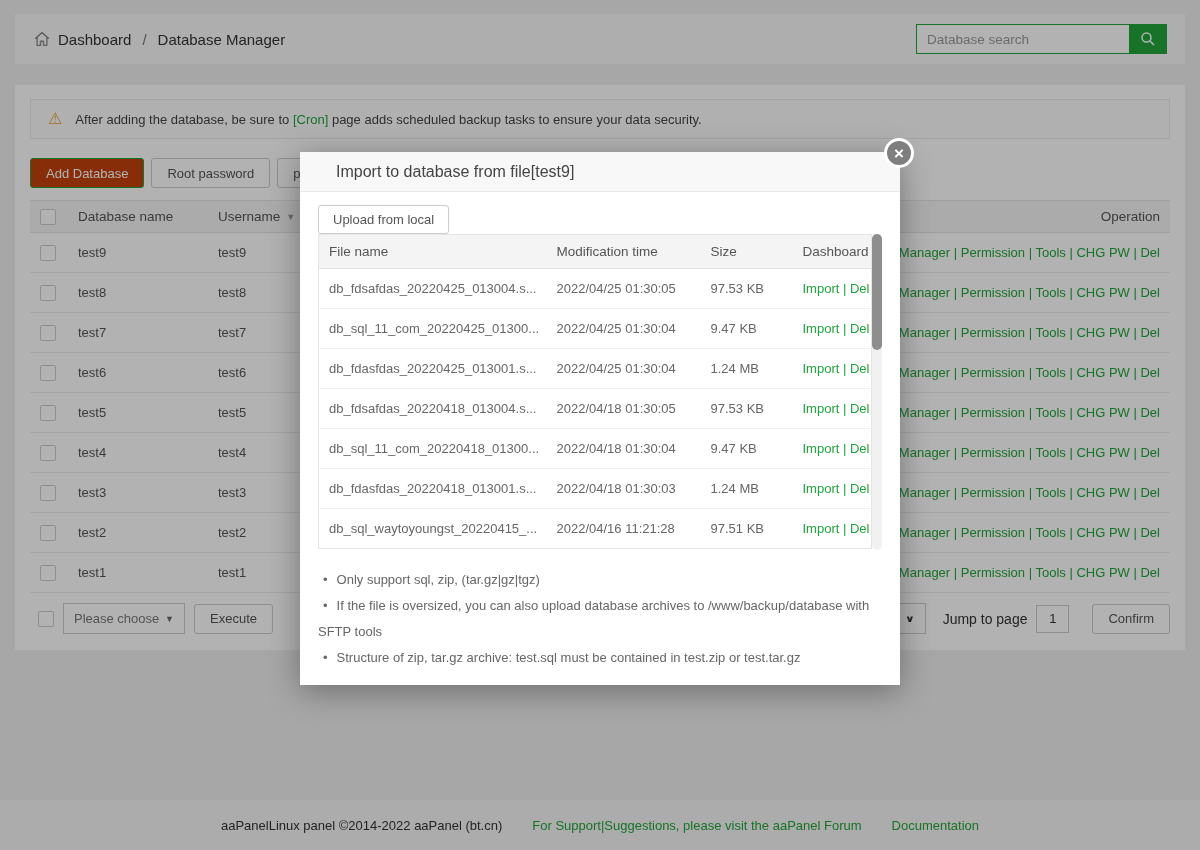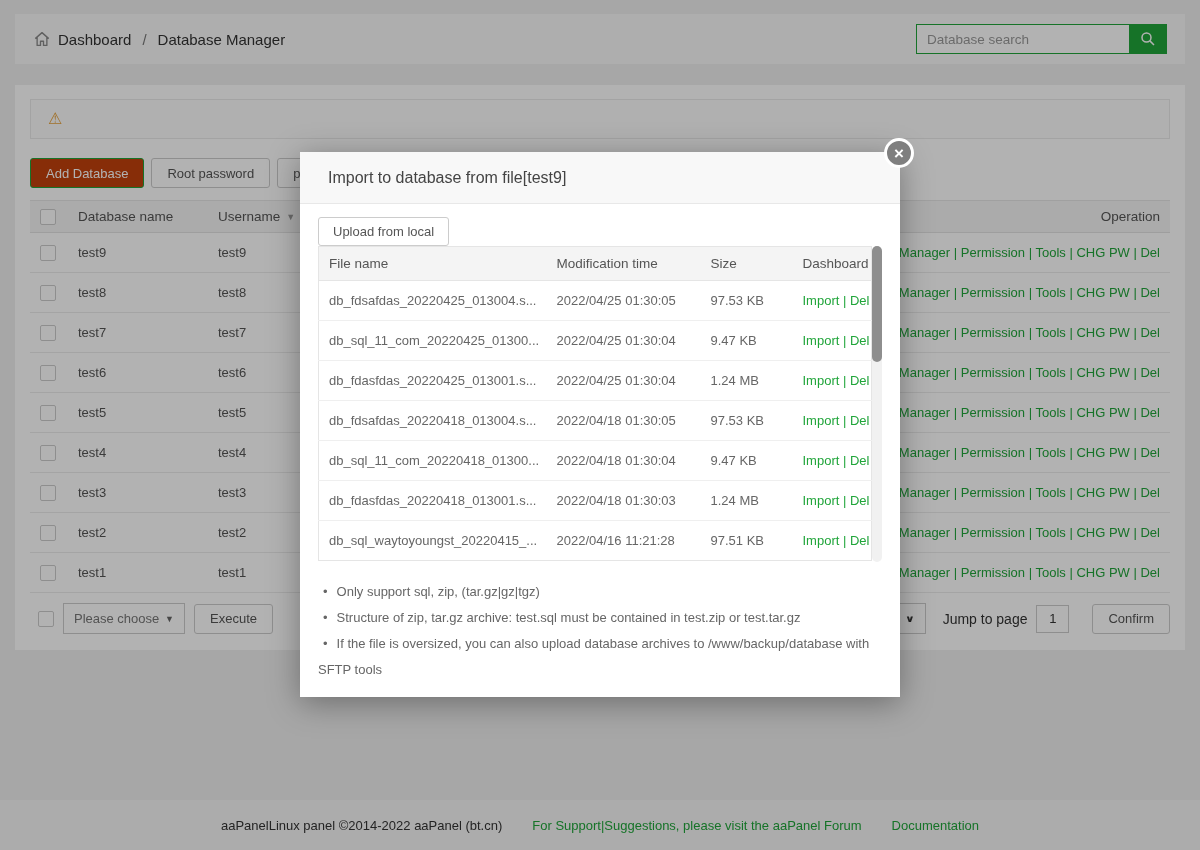--- a/index.html
+++ b/index.html
@@ -77,21 +77,21 @@
   .overlay { position:absolute; inset:0; background:rgba(0,0,0,0.3); z-index:40; }
   .modal {
     position:absolute; left:300px; top:152px; width:600px; background:#fff; z-index:50;
     box-shadow:0 6px 30px rgba(0,0,0,0.35);
   }
   .m-close {
     position:absolute; top:-14px; right:-14px; width:30px; height:30px; border-radius:50%;
     background:#7f7f7f; border:3px solid #fff; color:#fff; display:flex; align-items:center;
     justify-content:center; cursor:pointer; font-size:17px; font-weight:bold; line-height:1; padding:0;
   }
-  .m-head { height:52px; background:#f8f8f8; border-bottom:1px solid #e8e8e8; display:flex; align-items:center; padding:0 28px; }
+  .m-head { height:40px; background:#f8f8f8; border-bottom:1px solid #e8e8e8; display:flex; align-items:center; padding:0 36px; }
   .m-head h3 { font-size:16px; font-weight:normal; color:#444; }
   .m-body { padding:13px 18px 14px; }
   .m-upload { height:29px; padding:0 14px; border:1px solid #ccc; border-radius:3px; background:#fff; color:#555; font-size:13px; cursor:pointer; font-family:inherit; }
 
   .m-tablewrap { position:relative; padding-right:16px; }
   table.m-tbl { width:554px; border-collapse:collapse; border:1px solid #e5e5e5; font-size:13px; color:#666; table-layout:fixed; }
   .m-tbl th { background:#f4f4f4; font-weight:normal; color:#555; font-size:13.5px; text-align:left; padding:9px 10px; border-bottom:1px solid #e5e5e5; }
   .m-tbl th.w1 { width:228px; } .m-tbl th.w2 { width:154px; } .m-tbl th.w3 { width:92px; }
   .m-tbl th.ops, .m-tbl td.ops { text-align:right; }
   .m-tbl td { padding:0 10px; height:40px; border-top:1px solid #efefef; white-space:nowrap; overflow:hidden; }
@@ -128,20 +128,23 @@
             </svg>
         </span>
       </button>
     </div>
   </header>
 
   <main class="card">
 
     <div class="alert">
       <span class="warn-ico">⚠</span>
+      <span>
+        <span>After adding the database, be sure to </span><a>[Cron]</a><span> page adds scheduled backup tasks to ensure your data security.</span>
+      </span>
     </div>
 
     <div class="toolbar">
       <button class="btn btn-primary">Add Database</button>
       <button class="btn">Root password</button>
       <button class="btn">phpMyAdmin</button>
     </div>
 
     <div class="tbl">
       <div class="trow thead-row">
@@ -343,20 +346,20 @@
         </table>
         <div class="m-sb">
           <div class="thumb"></div>
         </div>
       </div>
 
       <div class="m-notes">
 
           <div class="note"><span class="dot">•</span><span>Only support sql, zip, (tar.gz|gz|tgz)</span></div>
 
+          <div class="note"><span class="dot">•</span><span>If the file is oversized, you can also upload database archives to /www/backup/database with SFTP tools</span></div>
+
           <div class="note"><span class="dot">•</span><span>Structure of zip, tar.gz archive: test.sql must be contained in test.zip or test.tar.gz</span></div>
-
-          <div class="note"><span class="dot">•</span><span>If the file is oversized, you can also upload database archives to /www/backup/database with SFTP tools</span></div>
         </div>
     </div>
   </div>
 
 </div>
 
 </body></html>

